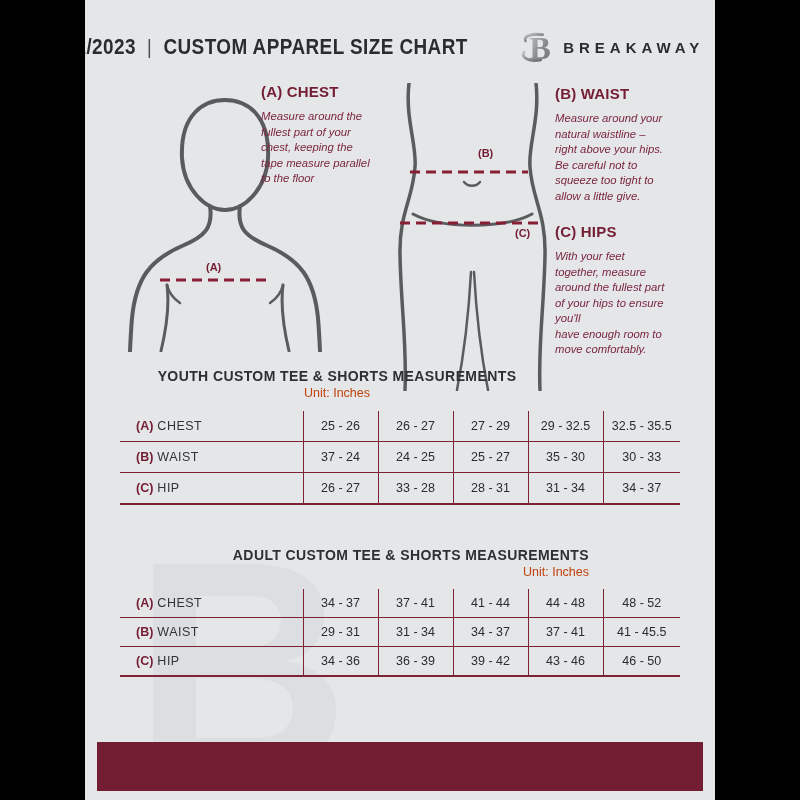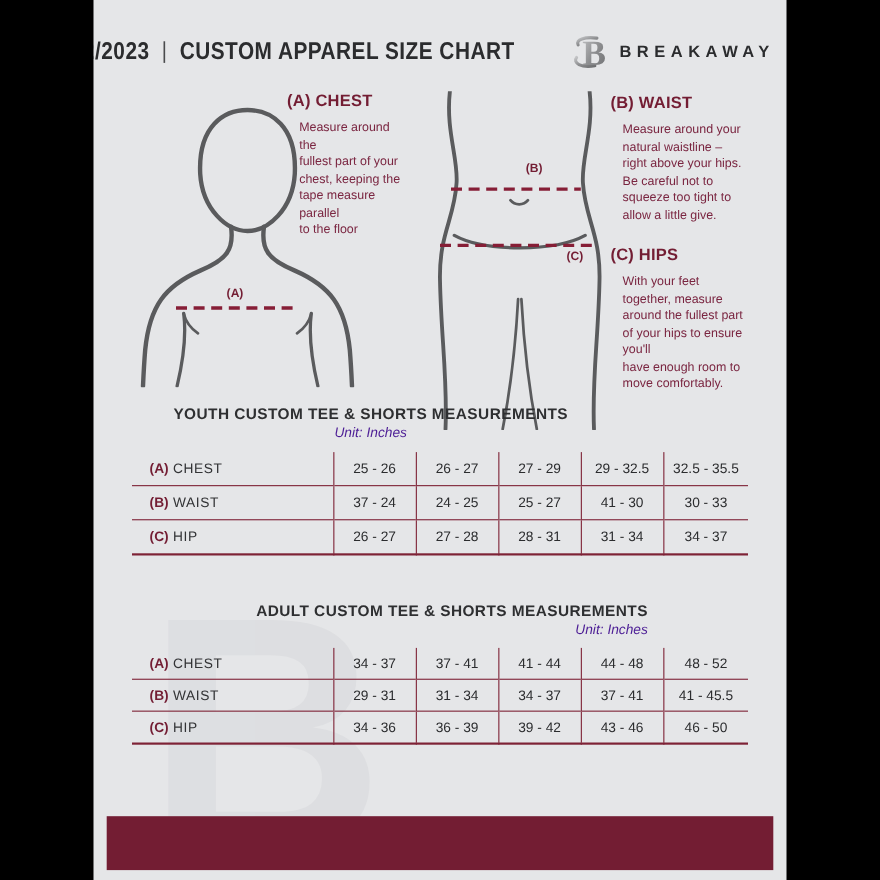--- a/index.html
+++ b/index.html
@@ -36,28 +36,28 @@
   .marker-b{left:393px;top:147px;}
   .marker-c{left:430px;top:227px;}
 
   
   .instr{position:absolute;z-index:2;}
   .instr-a{left:176px;top:83px;width:118px;}
   .instr-b{left:470px;top:85px;width:148px;}
   .instr-c{left:470px;top:223px;width:152px;}
   .instr h3{margin:0;font-size:15px;font-weight:700;color:#731d33;letter-spacing:0.2px;}
   .instr p{
-    margin:9px 11px 0;font-size:11.3px;color:#7a2540;
+    margin:9px 0 0;font-size:11.3px;font-style:italic;color:#7a2540;
     line-height:1.38;white-space:pre-line;
   }
 
   
   .tbl-head{position:absolute;left:0;width:504px;text-align:center;z-index:2;}
   .tbl-head .t{font-size:14px;font-weight:700;color:#2e2f31;letter-spacing:0.4px;}
-  .tbl-head .u{font-size:12.5px;font-style:italic;color:#4c1d95;margin-top:2px;}
+  .tbl-head .u{font-size:12.5px;color:#c2410c;margin-top:2px;}
   .youth-head{top:368px;}
   .adult-head{top:547px;text-align:right;}
 
   
   table{
     position:absolute;left:35px;width:560px;
     border-collapse:collapse;table-layout:fixed;z-index:2;
   }
   .youth-table{top:411px;}
   .adult-table{top:589px;}
@@ -194,27 +194,27 @@
       <td>26 - 27</td>
       <td>27 - 29</td>
       <td>29 - 32.5</td>
       <td>32.5 - 35.5</td>
     </tr>
     <tr>
       <td class="label-col"><span class="pfx">(B)</span><span class="rlabel">WAIST</span></td>
       <td>37 - 24</td>
       <td>24 - 25</td>
       <td>25 - 27</td>
-      <td>41 - 30</td>
+      <td>35 - 30</td>
       <td>30 - 33</td>
     </tr>
     <tr>
       <td class="label-col"><span class="pfx">(C)</span><span class="rlabel">HIP</span></td>
       <td>26 - 27</td>
-      <td>27 - 28</td>
+      <td>33 - 28</td>
       <td>28 - 31</td>
       <td>31 - 34</td>
       <td>34 - 37</td>
     </tr>
   </tbody>
     </table>
 
   <div class="tbl-head adult-head">
     <div class="t">ADULT CUSTOM TEE &amp; SHORTS MEASUREMENTS</div>
     <div class="u">Unit: Inches</div>

